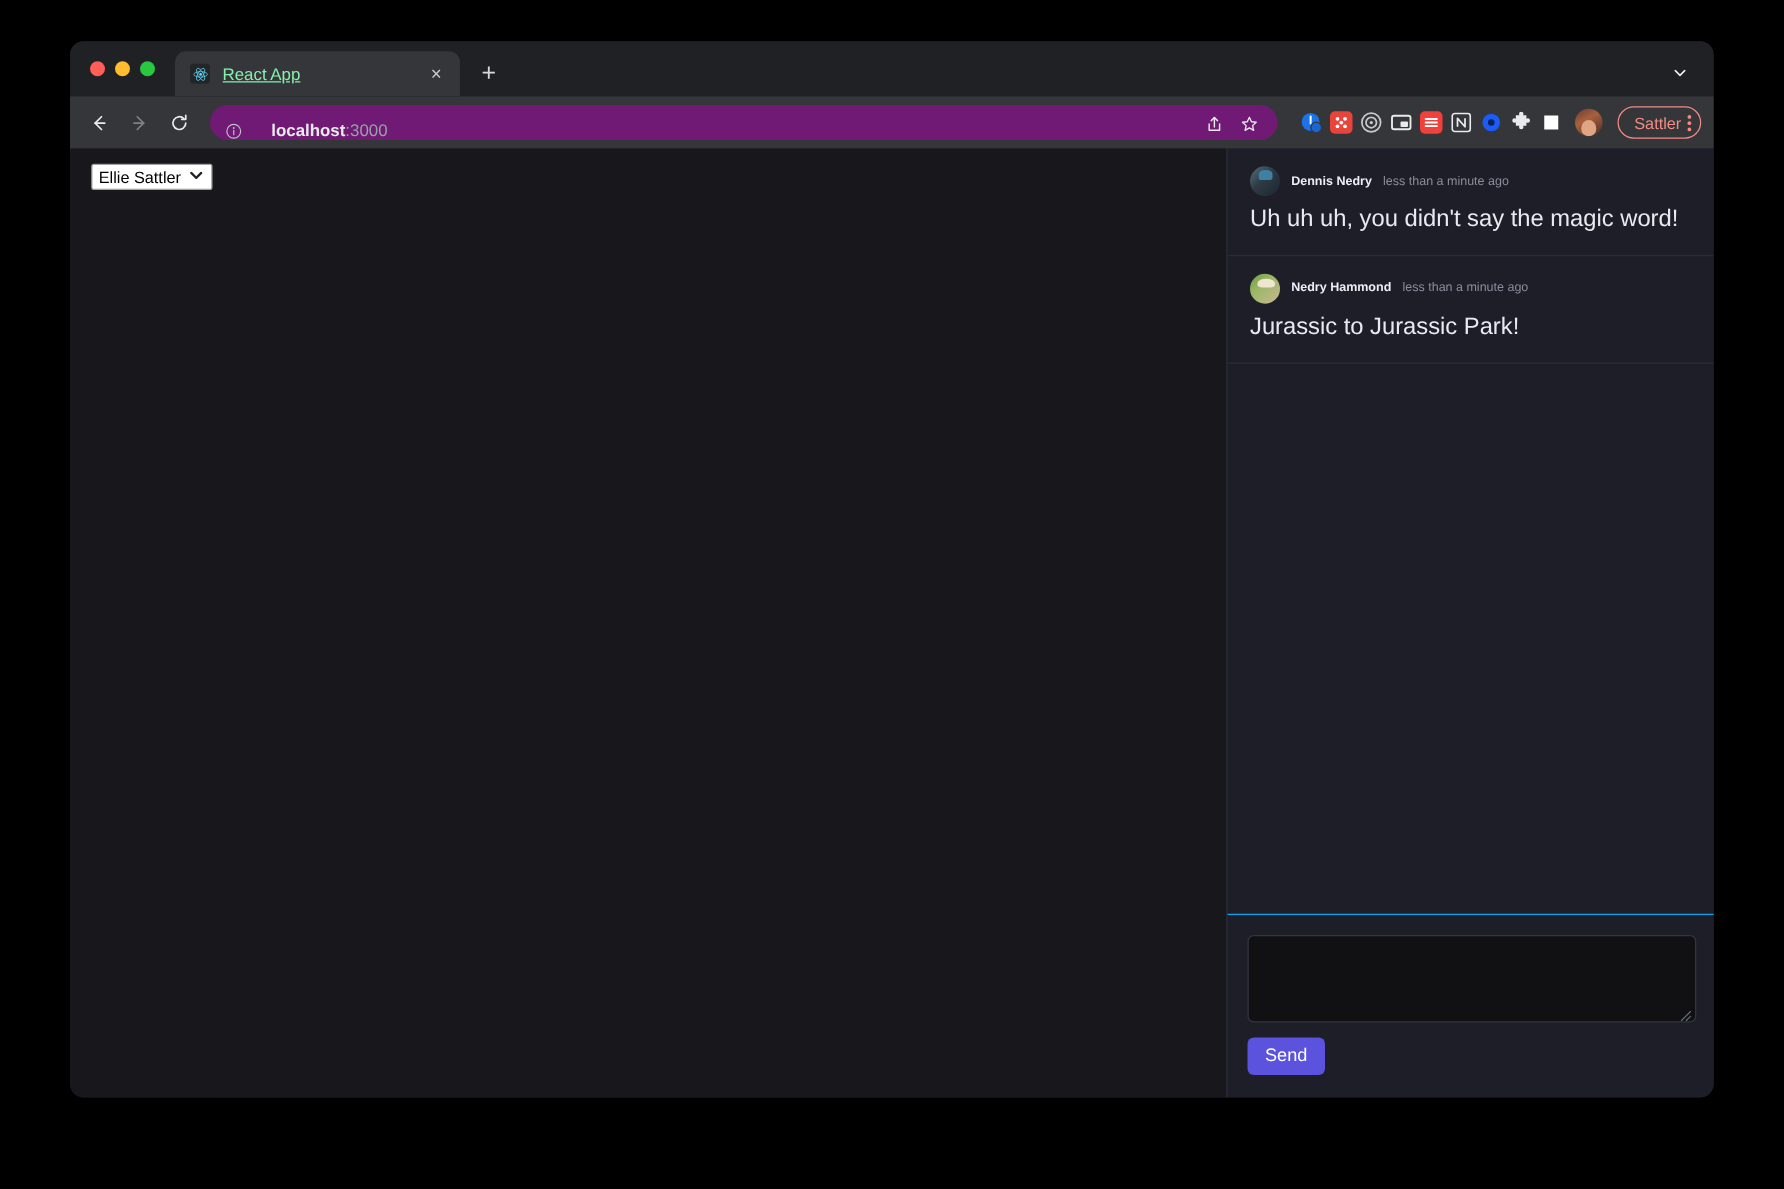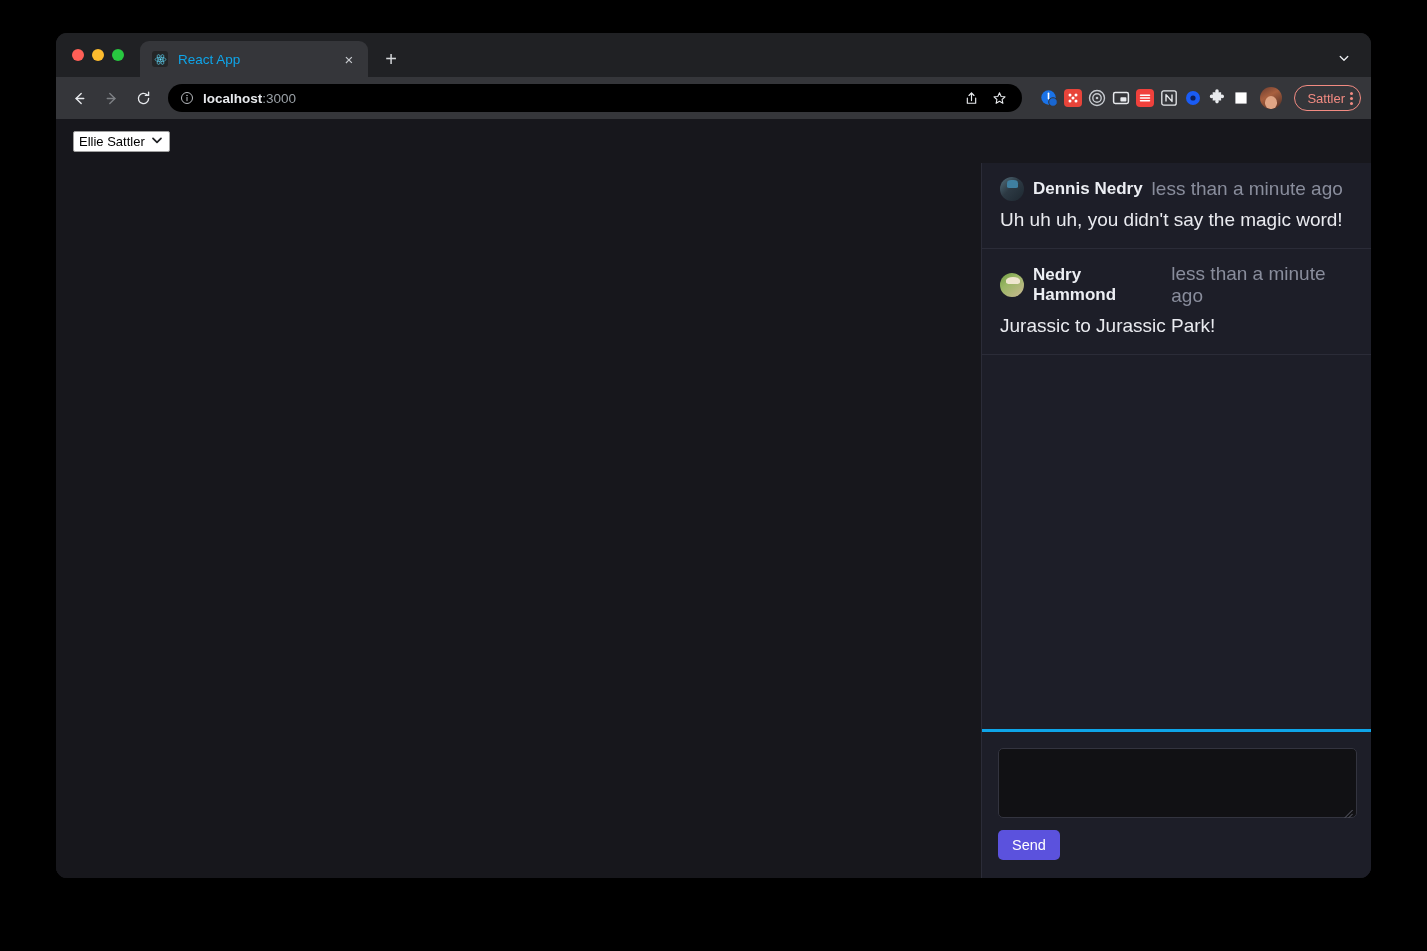--- a/index.html
+++ b/index.html
@@ -63,25 +63,26 @@
   }
   .tab-favicon {
     width: 16px; height: 16px;
     border-radius: 3px;
     background: #242526;
     display: flex; align-items: center; justify-content: center;
     flex: 0 0 auto;
   }
   .tab-title {
     flex: 1 1 auto;
-    color: #0ea5e9;
+    color: #86efac;
     font-size: 13.5px;
     white-space: nowrap;
     overflow: hidden;
     text-overflow: ellipsis;
+    text-decoration: underline;
   }
   .tab-close {
     width: 18px; height: 18px;
     display: flex; align-items: center; justify-content: center;
     color: #c9ccd0;
     font-size: 15px;
     line-height: 1;
     border-radius: 50%;
     flex: 0 0 auto;
   }
@@ -119,27 +120,27 @@
     display: flex; align-items: center; justify-content: center;
     border-radius: 50%;
     color: #e8eaed;
     flex: 0 0 auto;
   }
   .nav-btn.disabled { color: #7e8185; }
 
   .omnibox {
     flex: 1 1 auto;
     height: 28px;
-    background: #000000;
+    background: #701a75;
     border-radius: 14px;
     display: flex;
-    align-items: center;
+    align-items: flex-end;
     padding: 0 10px 0 12px;
     margin: 0 8px 0 8px;
-    gap: 9px;
+    gap: 23px;
     min-width: 0;
   }
   .omnibox-url {
     font-size: 13.5px;
     color: #9aa0a6;
     white-space: nowrap;
     overflow: hidden;
   }
   .omnibox-url b { color: #e8eaed; font-weight: 700; }
 
@@ -195,21 +196,21 @@
     flex: 0 0 auto;
   }
   .kebab { display: flex; flex-direction: column; gap: 2px; }
   .kebab i { width: 3px; height: 3px; border-radius: 50%; background: #f28b82; display: block; }
 
   
   .viewport {
     flex: 1 1 auto;
     background: #17171c;
     display: flex;
-    flex-direction: column;
+    flex-direction: row;
     min-height: 0;
   }
 
   .app-topbar {
     height: 44px;
     flex: 0 0 auto;
     display: flex;
     align-items: center;
     padding-left: 17px;
     background: #17171c;
@@ -307,38 +308,38 @@
   .comment-avatar.hammond::after {
     content: "";
     position: absolute;
     left: 6px; top: 4px;
     width: 14px; height: 7px;
     border-radius: 50% 50% 30% 30%;
     background: #efe6cf;
   }
   .comment-author {
     color: #eceef3;
-    font-size: 17px;
+    font-size: 10px;
     font-weight: 700;
   }
   .comment-time {
     color: #898d9c;
-    font-size: 19px;
+    font-size: 10px;
   }
   .comment-body {
     color: #e9eaef;
     font-size: 19px;
     margin-top: 7px;
     line-height: 1.25;
   }
 
   
   .composer {
     flex: 0 0 auto;
-    border-top: 3px solid #0ea5e9;
+    border-top: 1px solid #0ea5e9;
     padding: 16px 18px 18px 16px;
   }
   .composer-input {
     width: 359px;
     height: 70px;
     background: #111114;
     border: 1px solid #33343f;
     border-radius: 5px;
     color: #e9eaef;
     font-family: "Liberation Sans", sans-serif;

